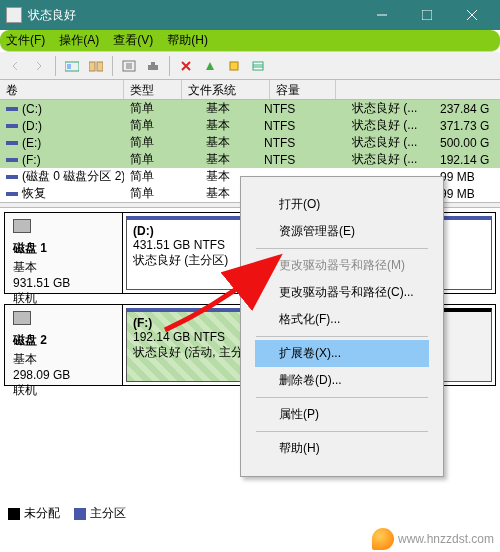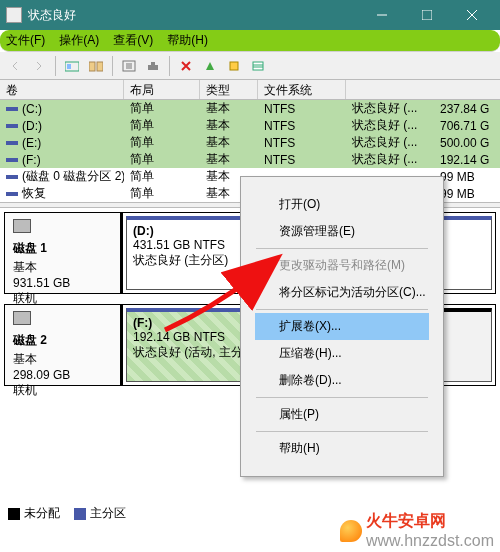--- a/index.html
+++ b/index.html
@@ -19,40 +19,40 @@
 .listhead div{border-right:1px solid #ccc;padding:2px 6px;cursor:pointer;overflow:hidden;white-space:nowrap;}
 .c0{width:124px}.c1{width:76px}.c2{width:58px}.c3{width:88px}.c4{width:88px}.c5{width:66px}
 .listbody{background:#fff;}
 .row{display:flex;height:17px;align-items:center;}
 .row div{padding:0 6px;overflow:hidden;white-space:nowrap;}
 .row.sel{background:#b8dca8;}
 .row .dash{display:inline-block;width:12px;height:4px;background:#4758a8;margin-right:4px;vertical-align:middle;}
 .splitbar{height:6px;background:#f0f0f0;border-top:1px solid #bbb;border-bottom:1px solid #bbb;cursor:ns-resize;}
 .diskpane{background:#fff;padding:4px;position:relative;}
 .diskv{display:flex;border:1px solid #000;margin-bottom:10px;height:82px;}
-.dvinfo{width:118px;padding:6px 8px;border-right:3px solid #000000;background:#fafafa;}
+.dvinfo{width:118px;padding:6px 8px;border-right:1px solid #000000;background:#fafafa;}
 .dvinfo .di{width:18px;height:14px;background:#bcbcbc;border:1px solid #555;margin-bottom:2px;display:inline-block;}
 .dvinfo b{display:block;margin:2px 0;}
 .dvparts{flex:1;display:flex;padding:3px;gap:3px;}
 .part{border:1px solid #555;padding:4px 6px;border-top:4px solid #4758a8;font-size:11px;overflow:hidden;}
 .part b{display:block;}
 .part.hatch{background:repeating-linear-gradient(45deg,#b8dca8 0 6px,#cde8bf 6px 12px);}
 .part.unalloc{border-top:4px solid #000;background:#f2f2f2;}
 .legend{position:absolute;bottom:30px;left:8px;font-size:12px;display:flex;gap:14px;align-items:center;}
 .lgbox{width:12px;height:12px;display:inline-block;margin-right:4px;vertical-align:middle;}
 .context{position:absolute;left:240px;top:176px;width:204px;background:#f0f0f0;border:1px solid #a0a0a0;box-shadow:3px 3px 4px rgba(0,0,0,.25);padding:14px;z-index:10;}
 .context .mi{padding:5px 24px;white-space:nowrap;cursor:pointer;}
 .context .mi.hl{background:#90c8f6;}
 .context .mi.dis{color:#888;cursor:default;}
 .context .msep{height:1px;background:#c0c0c0;margin:3px 1px;}
 .arrow{position:absolute;left:150px;top:240px;z-index:11;pointer-events:none;}
 .watermark{position:absolute;right:6px;bottom:2px;display:flex;align-items:center;gap:4px;z-index:20;}
 .watermark .logo{width:22px;height:22px;background:radial-gradient(circle at 35% 35%,#ffce55,#ff7a00);border-radius:50% 50% 50% 10%;}
 .watermark .t1{font-size:16px;font-weight:bold;color:#e93a1e;}
-.watermark .t2{font-size:16px;color:#999;}
+.watermark .t2{font-size:12px;color:#999;}
 </style>
 </head>
 <body>
 
 <div class="titlebar">
   <span class="icon"></span>
   <span class="title">状态良好</span>
   <div class="winbtn">
       <svg>
         <path d="M0 5 H10"></path>
@@ -133,41 +133,41 @@
   <div class="tb">
       <svg width="12" height="12">
         <rect x="1" y="2" width="10" height="8" fill="#fff" stroke="#3a7"></rect>
         <path d="M1 5h10M1 7h10" stroke="#3a7"></path>
       </svg>
     </div>
 </div>
 
 <div class="listhead">
   <div class="c0">卷</div>
-  <div class="c1">布局</div>
   <div class="c2">类型</div>
   <div class="c3">文件系统</div>
+  <div class="c5">容量</div>
 </div>
 
 <div class="listbody" id="listbody">
     <div class="row sel">
       <div class="c0"><span class="dash"></span>(C:)</div>
       <div class="c1">简单</div>
       <div class="c2">基本</div>
       <div class="c3">NTFS</div>
       <div class="c4">状态良好 (...</div>
       <div class="c5">237.84 G</div>
     </div>
     <div class="row sel">
       <div class="c0"><span class="dash"></span>(D:)</div>
       <div class="c1">简单</div>
       <div class="c2">基本</div>
       <div class="c3">NTFS</div>
       <div class="c4">状态良好 (...</div>
-      <div class="c5">706.71 G</div>
+      <div class="c5">371.73 G</div>
     </div>
     <div class="row sel">
       <div class="c0"><span class="dash"></span>(E:)</div>
       <div class="c1">简单</div>
       <div class="c2">基本</div>
       <div class="c3">NTFS</div>
       <div class="c4">状态良好 (...</div>
       <div class="c5">500.00 G</div>
     </div>
     <div class="row sel">
@@ -240,39 +240,38 @@
 <div class="legend">
   <span><span class="lgbox" style="background:#000"></span><span>未分配</span></span>
   <span><span class="lgbox" style="background:#4758a8"></span><span>主分区</span></span>
 </div>
 
 <div class="context">
   <div class="mi">打开(O)</div>
   <div class="mi">资源管理器(E)</div>
   <div class="msep"></div>
   <div class="mi dis">更改驱动器号和路径(M)</div>
-  <div class="mi">将分区标记为活动分区(C)...</div>
+  <div class="mi">更改驱动器号和路径(C)...</div>
+  <div class="mi">格式化(F)...</div>
   <div class="msep"></div>
   <div class="mi hl">扩展卷(X)...</div>
-  <div class="mi">压缩卷(H)...</div>
   <div class="mi">删除卷(D)...</div>
   <div class="msep"></div>
   <div class="mi">属性(P)</div>
   <div class="msep"></div>
   <div class="mi">帮助(H)</div>
 </div>
 
 <svg class="arrow" width="150" height="100">
   <defs>
       <marker id="ah" markerWidth="12" markerHeight="12" refX="10" refY="5" orient="auto">
         <path d="M0 0 L12 5 L0 10 Z" fill="#e11"></path>
       </marker>
     </defs>
   <path d="M15 90 Q 70 65 125 20" stroke="#e11" stroke-width="5" fill="none" marker-end="url(#ah)"></path>
 </svg>
 
 <div class="watermark">
   <div class="logo"></div>
   <div>
-    <div class="t1">火牛安卓网</div>
     <div class="t2">www.hnzzdst.com</div>
   </div>
 </div>
 
 </body></html>

